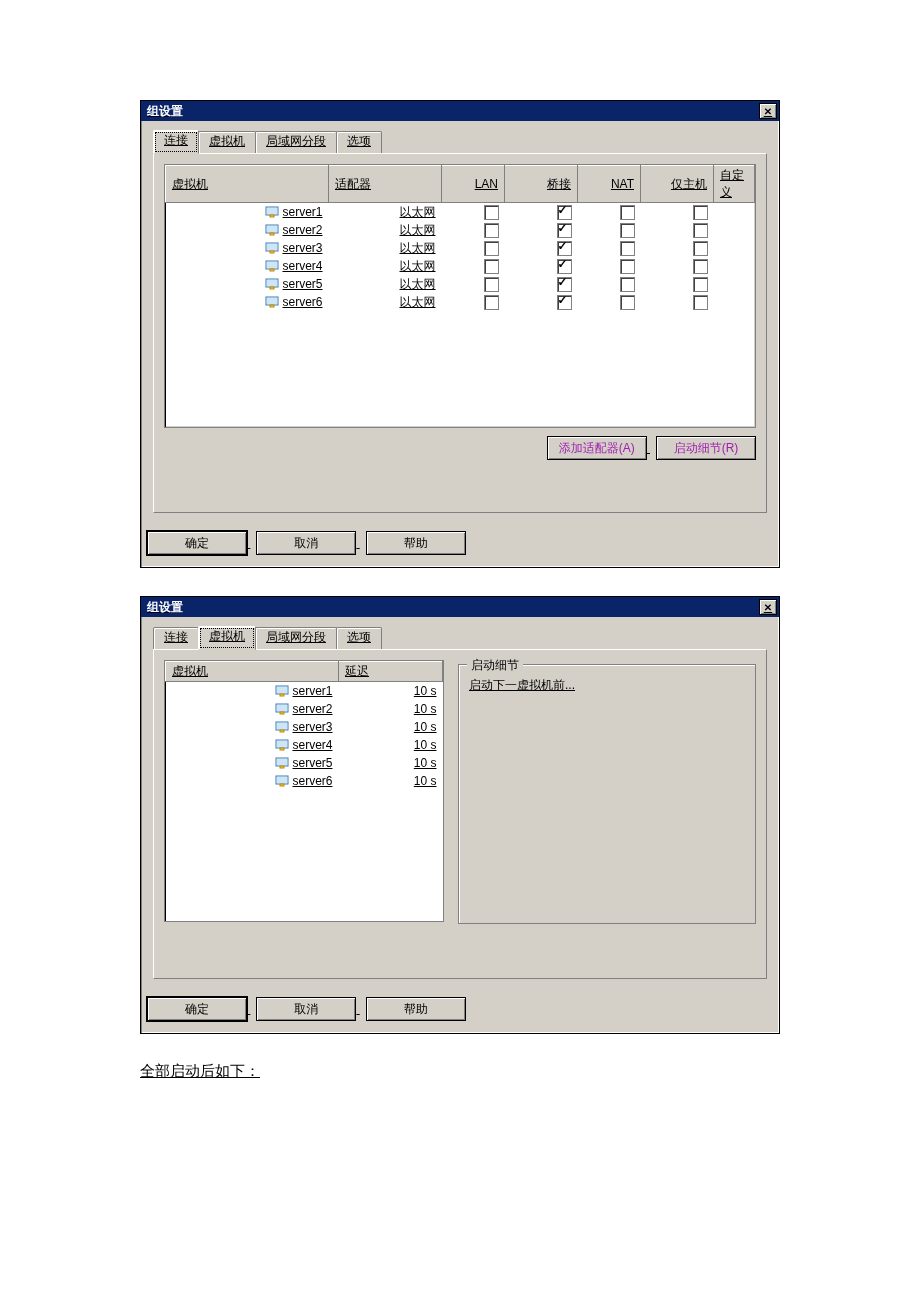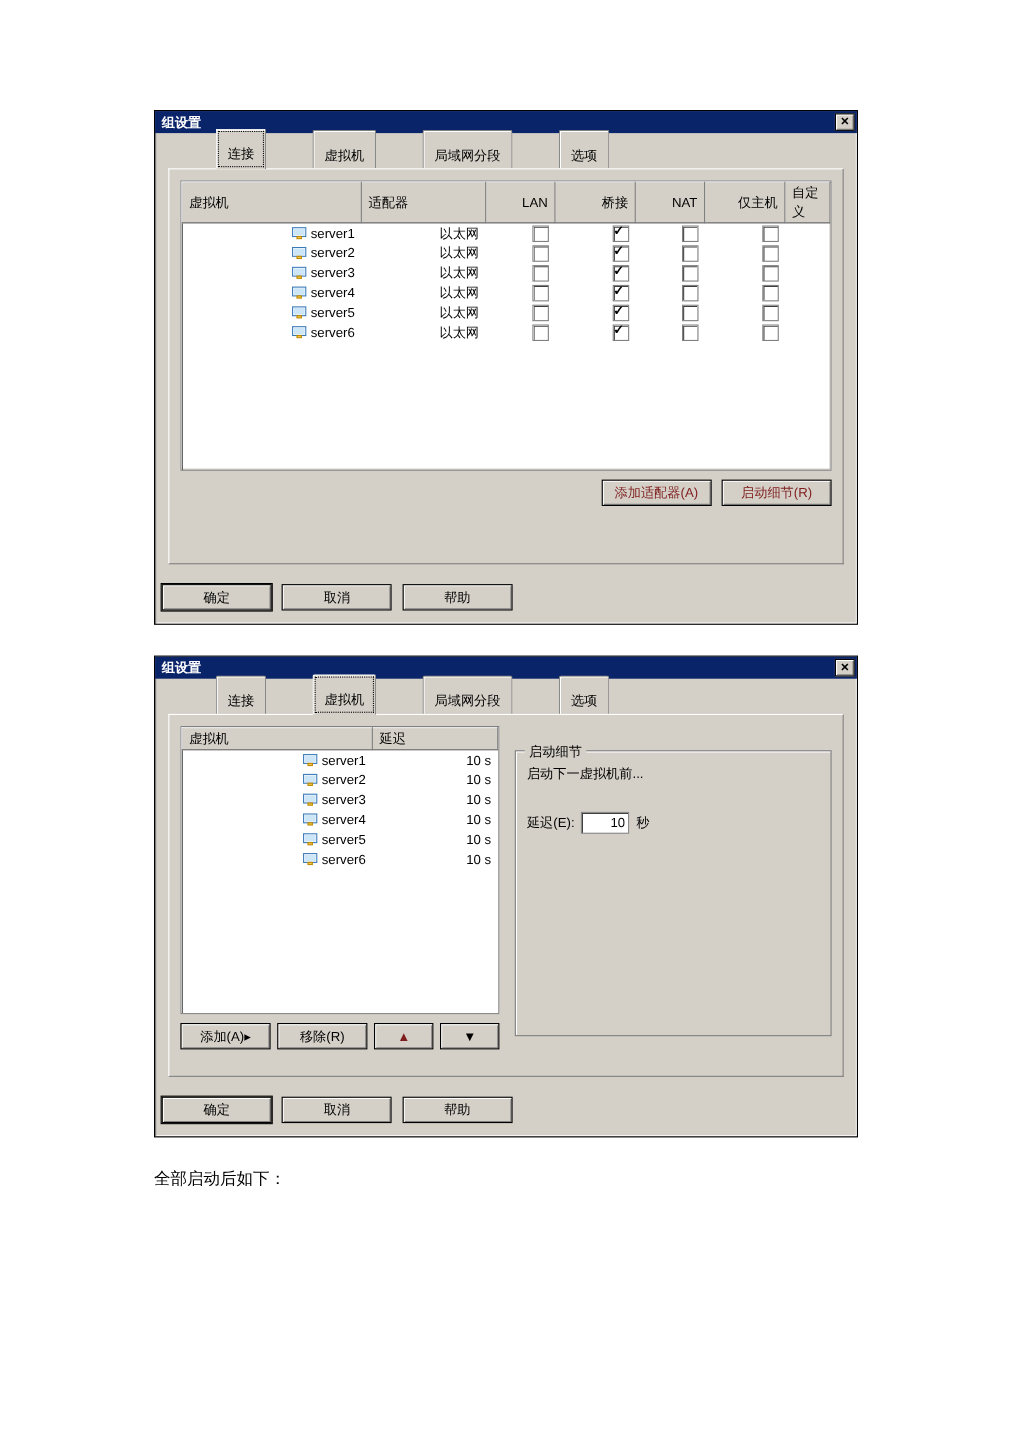--- a/index.html
+++ b/index.html
@@ -7,20 +7,21 @@
     font-size: 12px;
     background: #fff;
     margin: 0;
     padding: 20px 0;
   }
   .page {
     width: 920px;
     margin: 0 auto;
     padding: 80px 140px 60px 140px;
     box-sizing: border-box;
+    text-decoration: underline;
   }
   .dialog {
     border: 1px solid #000;
     background: #d4d0c8;
     margin-bottom: 28px;
     box-shadow: 1px 1px 0 #808080 inset, -1px -1px 0 #fff inset;
   }
   .titlebar {
     background: linear-gradient(to right, #0a246a, #0a246a 80%, #0a246a);
     color: #fff;
@@ -46,31 +47,30 @@
   .dlg-body {
     padding: 10px 12px 10px 12px;
   }
   .tabstrip {
     display: flex;
     align-items: flex-end;
     height: 22px;
     position: relative;
   }
   .tab {
-    padding: 14px 10px 3px 10px;
+    padding: 1px 10px 3px 10px;
     border: 1px solid #808080;
     border-bottom: none;
     background: #d4d0c8;
     margin-right: -1px;
     position: relative;
     cursor: default;
     border-top-left-radius: 2px;
     border-top-right-radius: 2px;
     box-shadow: inset 1px 1px 0 #fff;
-    margin-left: 43px;
   }
   .tab.active {
     background: #d4d0c8;
     z-index: 2;
     padding-bottom: 4px;
     border: 1px solid #fff;
     border-right: 1px solid #808080;
     border-bottom: 1px solid #d4d0c8;
     margin-bottom: -1px;
     outline: 1px dotted #000;
@@ -146,21 +146,21 @@
     min-width: 78px;
     height: 22px;
     padding: 0 10px;
     background: #d4d0c8;
     border: 1px solid #000;
     box-shadow: inset 1px 1px 0 #fff, inset -1px -1px 0 #808080;
     cursor: default;
     font-size: 12px;
     margin-left: 6px;
   }
-  .btn.disabled { color: #7f1d1d; }
+  .btn.disabled { color: #a21caf; }
   .panel-btn-row {
     text-align: right;
     margin-top: 8px;
   }
   .footer-btns {
     text-align: left;
     padding: 8px 14px 12px 0;
   }
   .btn.default { box-shadow: inset 1px 1px 0 #fff, inset -1px -1px 0 #808080, 0 0 0 1px #000; }
   .arrow { font-family: sans-serif; }
@@ -177,21 +177,21 @@
     border: 1px solid #808080;
     box-shadow: inset 1px 1px 0 #000;
     height: 260px;
     overflow: auto;
   }
   .groupbox {
     border: 1px solid #808080;
     box-shadow: inset 1px 1px 0 #fff;
     position: relative;
     padding: 12px 10px 10px 10px;
-    margin-top: 22px;
+    margin-top: 4px;
     height: 260px;
     box-sizing: border-box;
   }
   .groupbox .legend {
     position: absolute;
     top: -8px; left: 8px;
     background: #d4d0c8;
     padding: 0 4px;
   }
   .delay-row {
@@ -427,44 +427,25 @@
                       <td><span class="vm-icon"><svg width="14" height="12" viewBox="0 0 14 12">
                             <rect x="1" y="1" width="12" height="8" fill="#fff" stroke="#3a7ab8"></rect>
                             <rect x="2" y="2" width="10" height="6" fill="#cde6f7"></rect>
                             <rect x="5" y="9" width="4" height="2" fill="#f2c94c" stroke="#c08a00"></rect>
                           </svg></span>server6</td>
                       <td>10 s</td>
                     </tr>
                   </tbody>
             </table>
           </div>
-          <div class="left-btn-row">
-            <span class="btn">
-                  <span>添加(A)▸</span>
-                </span>
-            <span class="btn">
-                  <span>移除(R)</span>
-                </span>
-            <span class="btn small disabled arrow">
-                  <span>▲</span>
-                </span>
-            <span class="btn small arrow">
-                  <span>▼</span>
-                </span>
-          </div>
         </div>
         <div class="right">
           <div class="groupbox">
             <span class="legend">启动细节</span>
             <div>启动下一虚拟机前...</div>
-            <div class="delay-row">
-              <span>延迟(E):</span>
-              <input class="txt" value="10" style="">
-              <span>秒</span>
-            </div>
           </div>
         </div>
       </div>
     </div>
   </div>
   <div class="footer-btns">
     <span class="btn default">
           <span>确定</span>
         </span>
     <span class="btn">

